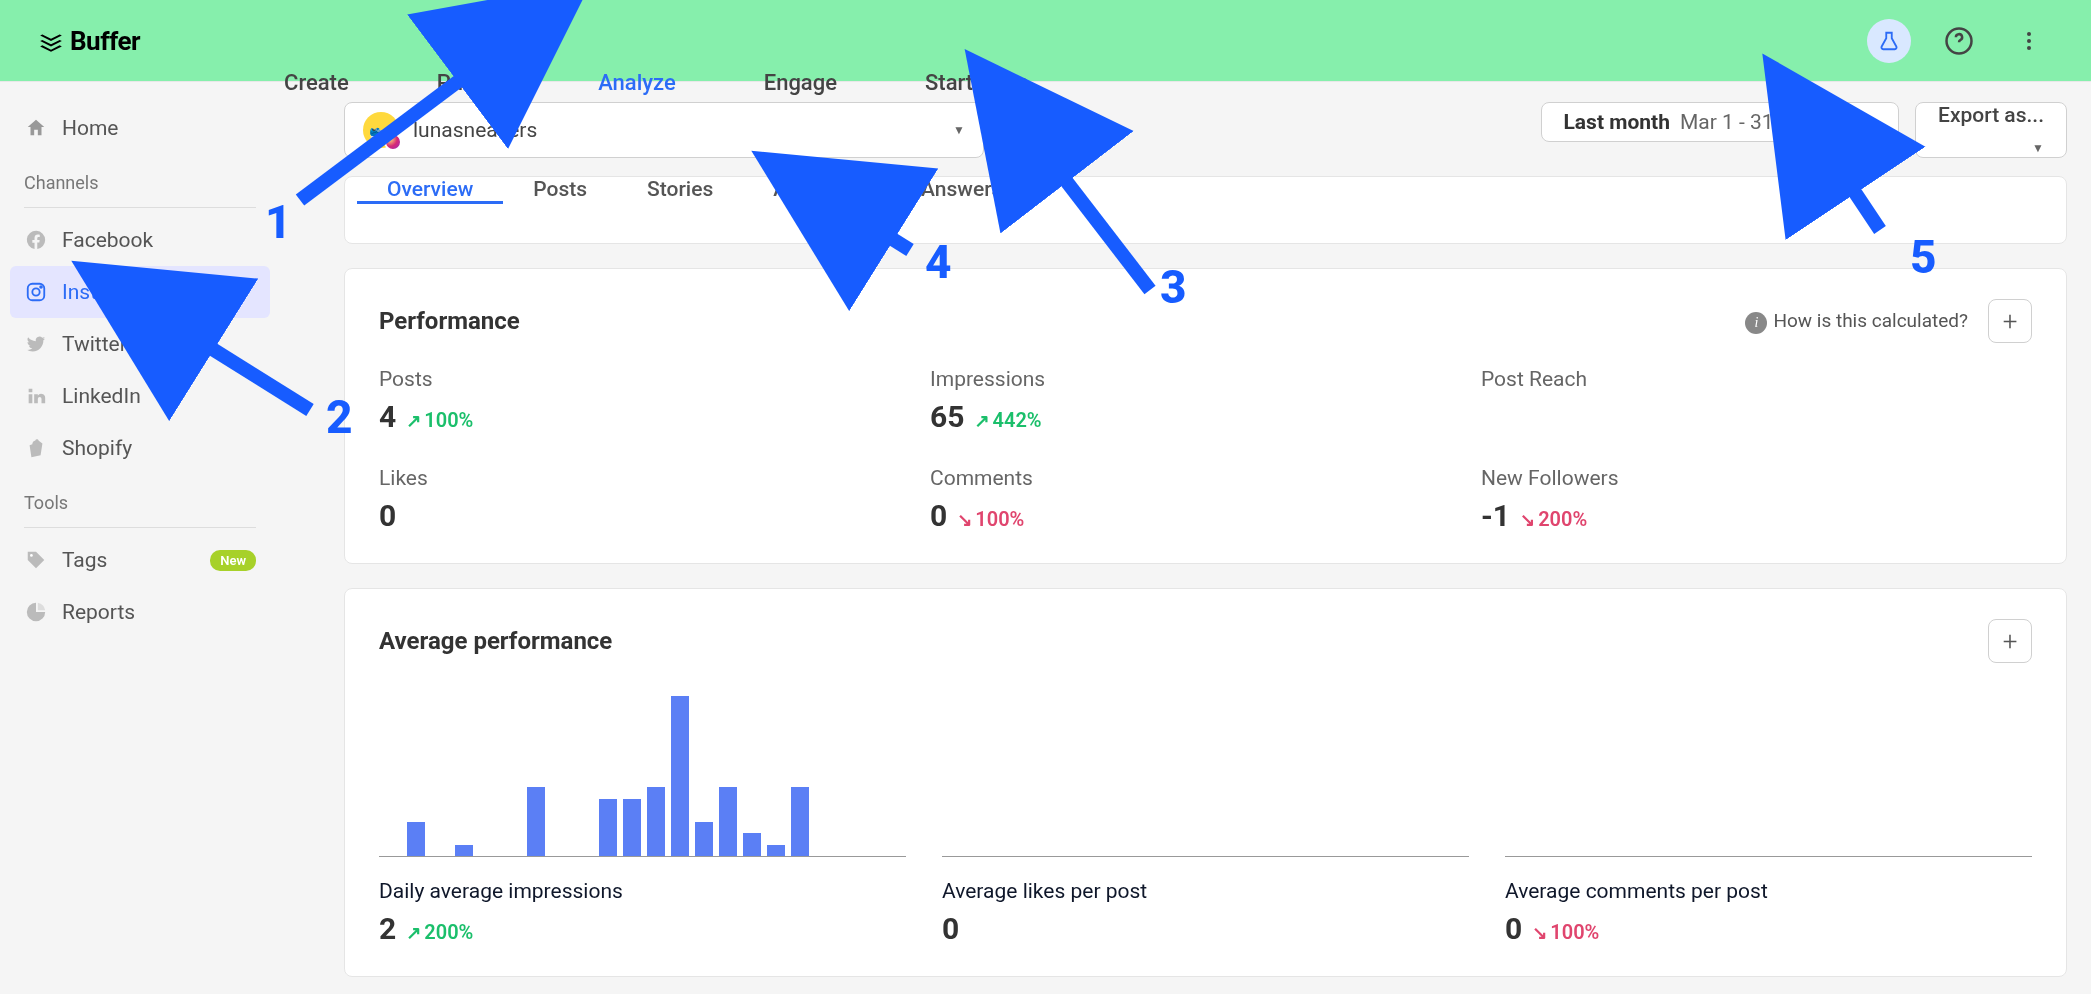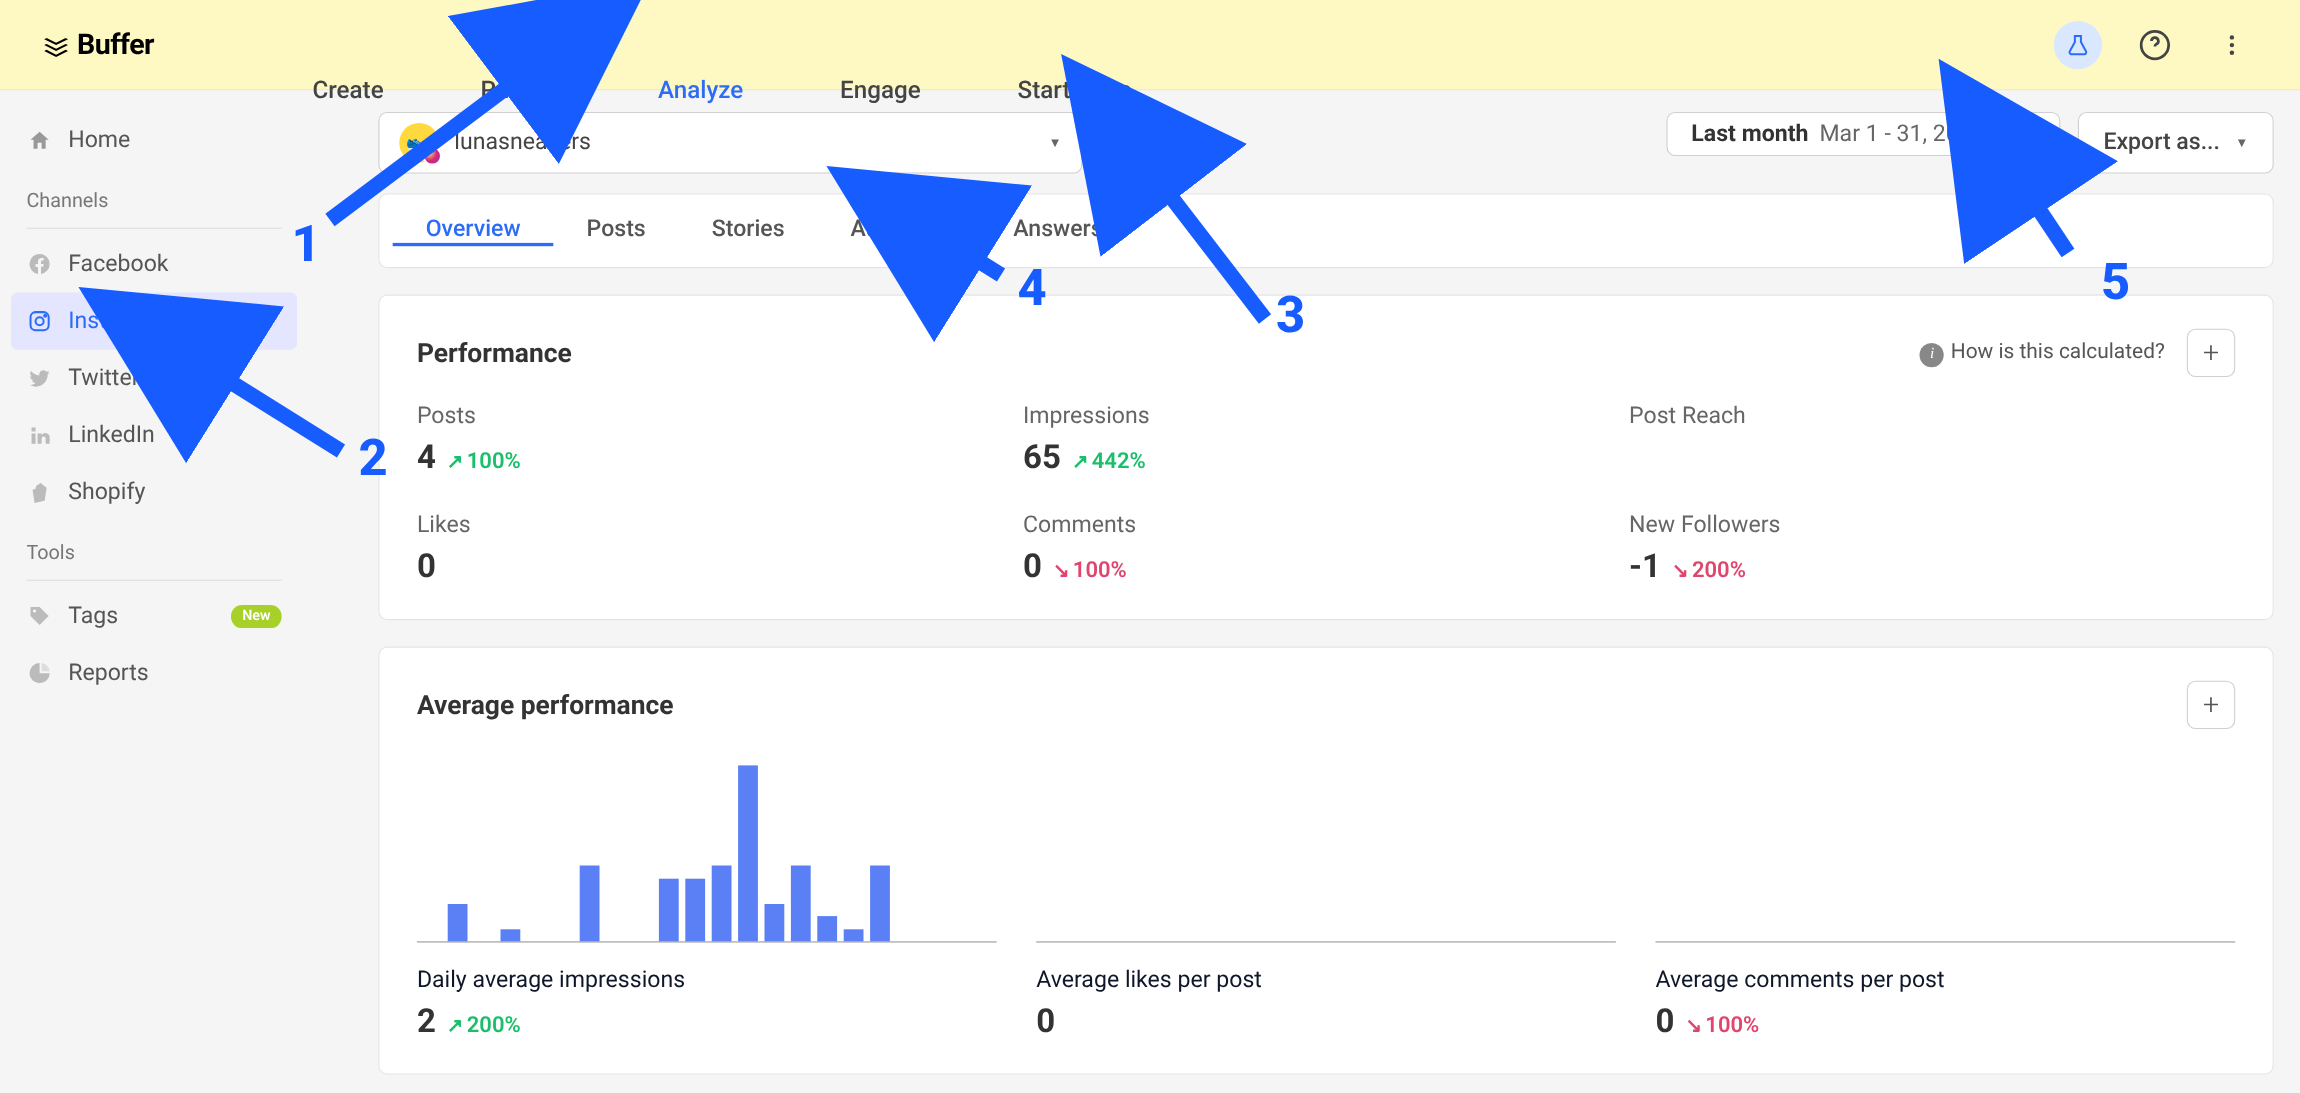--- a/index.html
+++ b/index.html
@@ -1,18 +1,18 @@
 <!DOCTYPE html>
 <html><head>
 <meta charset="utf-8">
 <style>
   * { box-sizing: border-box; margin: 0; padding: 0; font-family: -apple-system, BlinkMacSystemFont, "Segoe UI", Roboto, sans-serif; }
   body { background: #f5f5f5; width: 2091px; height: 994px; overflow: hidden; position: relative; }
   
-  .top-nav { background: #fef9c3; height: 82px; display: flex; align-items: center; padding: 0 40px 0 38px; border-bottom: 1px solid #e8e8e8; }
+  .top-nav { background: #86efac; height: 82px; display: flex; align-items: center; padding: 0 40px 0 38px; border-bottom: 1px solid #e8e8e8; }
   .logo { display: flex; align-items: center; font-weight: 700; font-size: 26px; letter-spacing: -0.5px; }
   .logo-icon { width: 26px; height: 26px; margin-right: 6px; display: inline-flex; align-items: center; }
   .nav-tabs { display: flex; margin-left: 100px; height: 100%; }
   .nav-tab { padding: 0 44px; display: flex; align-items: center; font-size: 22px; font-weight: 500; color: #444; cursor: pointer; height: 100%; border-bottom: 3px solid transparent; margin-top: 43px; }
   .nav-tab.active { color: #2c6cf6; border-bottom-color: #2c6cf6; }
   .nav-right { margin-left: auto; display: flex; align-items: center; gap: 26px; }
   .icon-btn { width: 44px; height: 44px; border-radius: 50%; display: flex; align-items: center; justify-content: center; cursor: pointer; }
   .icon-btn.beaker-bg { background: #d9e8ff; }
   
   .main-layout { display: flex; height: calc(100% - 82px); gap: 40px; }
@@ -31,23 +31,23 @@
   .account-select { flex: 0 0 640px; background: #fff; border: 1px solid #d0d0d0; border-radius: 8px; height: 56px; display: flex; align-items: center; padding: 0 18px; cursor: pointer; }
   .avatar-wrap { position: relative; width: 36px; height: 36px; margin-right: 14px; }
   .avatar { width: 36px; height: 36px; border-radius: 50%; background: #ffd93d; display: flex; align-items: center; justify-content: center; font-size: 18px; }
   .ig-dot { position: absolute; bottom: -3px; right: -3px; width: 18px; height: 18px; border-radius: 50%; background: radial-gradient(circle at 30% 30%, #feda75, #d62976, #962fbf); border: 2px solid #fff; }
   .account-name { font-size: 21px; color: #444; }
   .caret { margin-left: auto; font-size: 12px; color: #666; }
   
   .date-range { margin-left: auto; background: #fff; border: 1px solid #d0d0d0; border-radius: 8px; height: 40px; display: flex; align-items: center; padding: 0 22px; cursor: pointer; font-size: 21px; gap: 10px; }
   .date-range .label { font-weight: 700; color: #333; }
   .date-range .dates { color: #666; }
-  .export-btn { background: #fff; border: 1px solid #d0d0d0; border-radius: 8px; height: 56px; display: flex; align-items: center; padding: 0 22px; cursor: pointer; font-size: 21px; font-weight: 500; color: #444; gap: 14px; }
-  
-  .tab-bar { background: #fff; border: 1px solid #e5e5e5; border-radius: 8px; height: 68px; display: flex; align-items: center; padding: 0 12px; margin-bottom: 24px; }
+  .export-btn { background: #fff; border: 1px solid #d0d0d0; border-radius: 8px; height: 56px; display: flex; align-items: center; padding: 0 22px; cursor: pointer; font-size: 21px; font-weight: 500; color: #444; gap: 14px; flex-direction: column; }
+  
+  .tab-bar { background: #fff; border: 1px solid #e5e5e5; border-radius: 8px; height: 68px; display: flex; align-items: flex-start; padding: 0 12px; margin-bottom: 24px; }
   .sub-tab { padding: 0 30px; display: flex; align-items: center; font-size: 21px; font-weight: 500; color: #555; cursor: pointer; border-bottom: 3px solid transparent; }
   .sub-tab.active { color: #2c6cf6; border-bottom-color: #2c6cf6; }
   
   .card { background: #fff; border: 1px solid #e5e5e5; border-radius: 8px; padding: 30px 34px; margin-bottom: 24px; }
   .card-header { display: flex; align-items: center; margin-bottom: 24px; }
   .card-title { font-size: 24px; font-weight: 700; color: #333; }
   .card-header-right { margin-left: auto; display: flex; align-items: center; gap: 20px; font-size: 19px; color: #555; }
   .info-dot { width: 22px; height: 22px; border-radius: 50%; background: #888; color: #fff; display: inline-flex; align-items: center; justify-content: center; font-size: 14px; font-style: italic; font-family: serif; margin-right: 6px; }
   .plus-btn { width: 44px; height: 44px; border: 1px solid #d0d0d0; border-radius: 8px; display: flex; align-items: center; justify-content: center; cursor: pointer; font-size: 26px; color: #555; font-weight: 300; }
   

